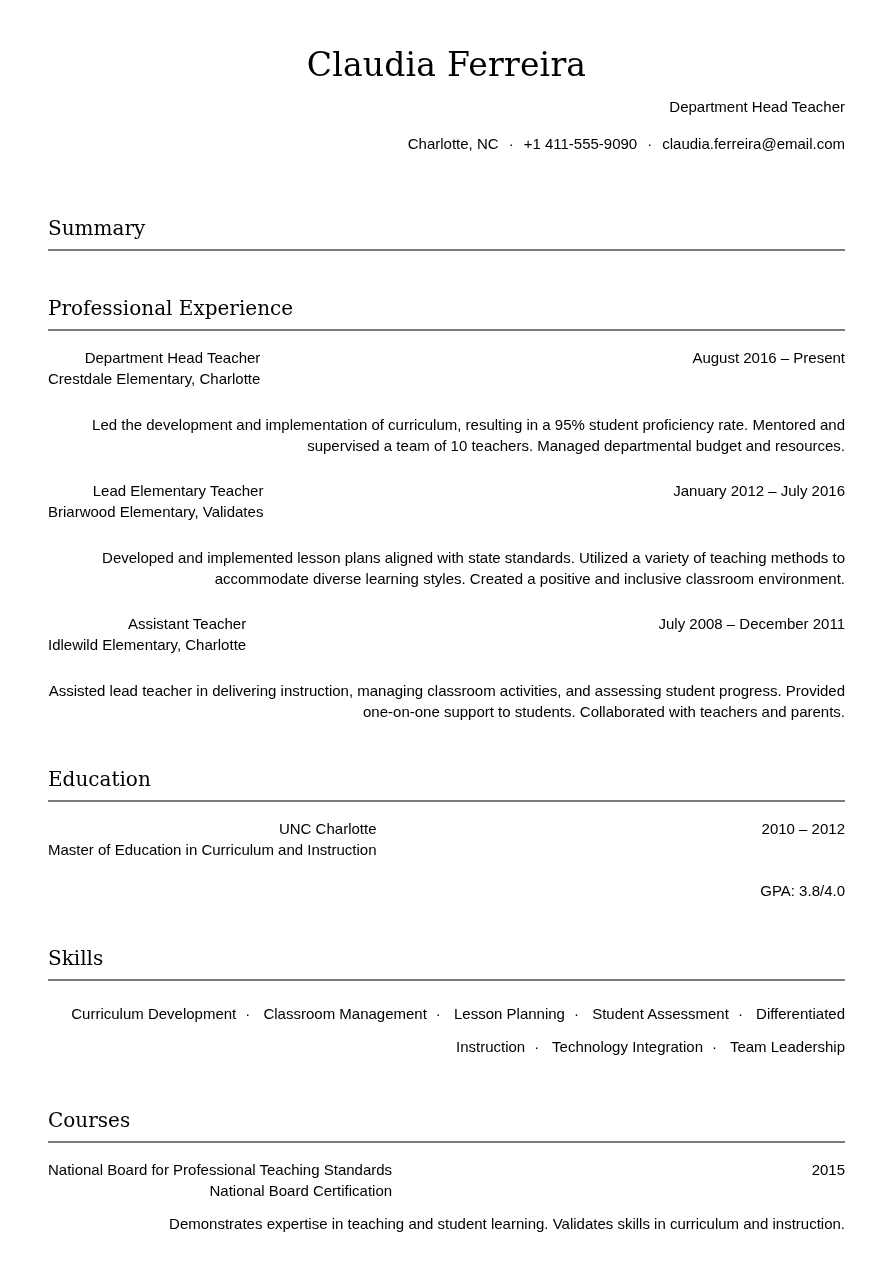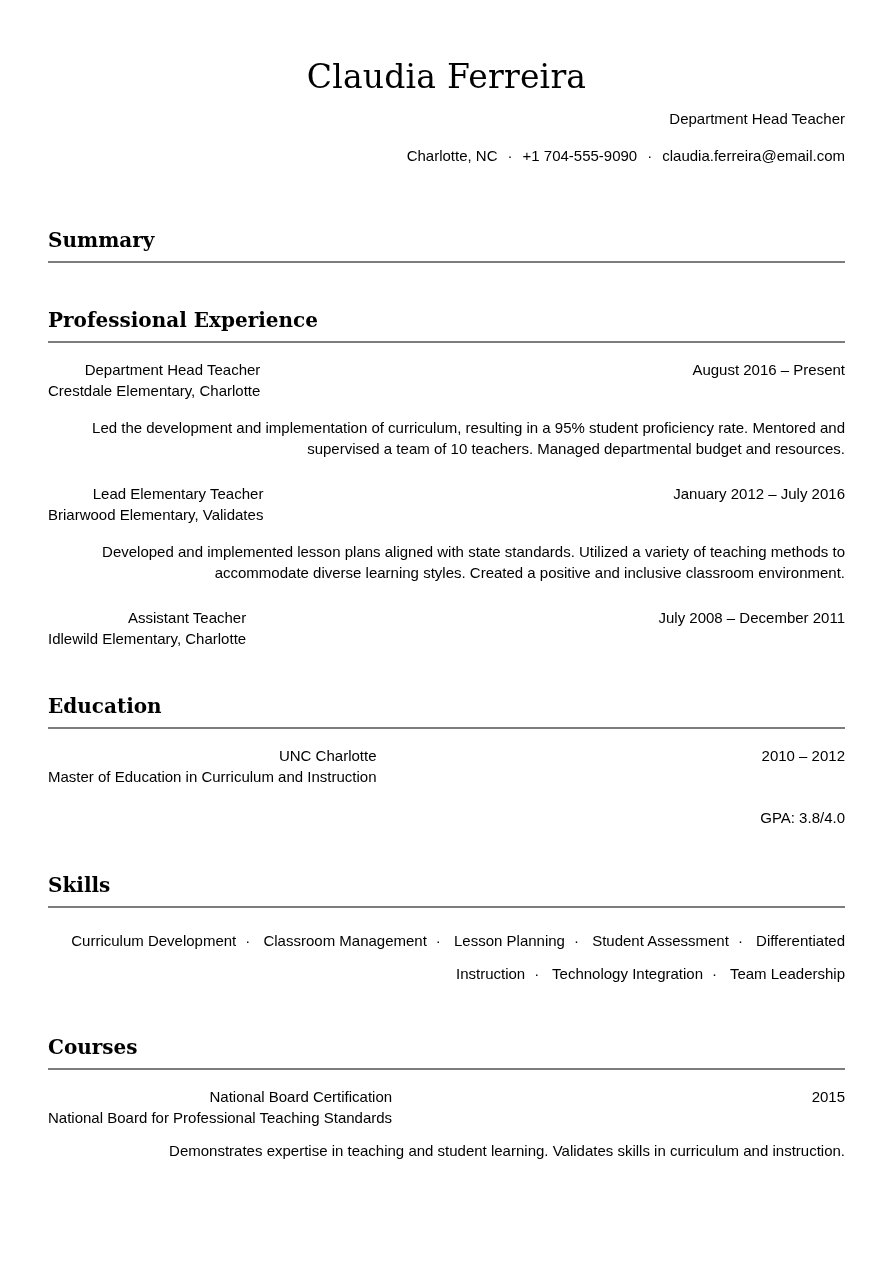--- a/index.html
+++ b/index.html
@@ -16,68 +16,68 @@
   }
   .page { padding: 0 48px; }
 
   
   .header { text-align: center; padding-top: 46px; }
   .name {
     font-family: "DejaVu Serif", "Liberation Serif", serif;
     font-weight: 400;
     font-size: 33px;
     line-height: 38px;
-    margin: 12px;
+    margin: 0;
     letter-spacing: 0.2px;
   }
   .subtitle { margin-top: 12px; }
   .contact { margin-top: 16px; }
   .sep { display: inline-block; margin: 0 10px; }
 
   
   .section { margin-top: 45px; }
   .section.first { margin-top: 62px; }
   .section h2 {
     font-family: "DejaVu Serif", "Liberation Serif", serif;
-    font-weight: 700;
+    font-weight: 400;
     font-size: 20px;
     line-height: 25px;
     margin: 0;
   }
   .rule {
     border: none;
     border-top: 2px solid #7d7d7d;
     margin: 8px 0 0 0;
   }
   .section-content { margin-top: 16px; }
   p { margin: 0; text-align: right; }
 
   
   .entry + .entry { margin-top: 24px; }
   .entry-header { display: flex; justify-content: space-between; align-items: flex-start; }
   .entry-left { text-align: left; }
   .entry-dates { white-space: nowrap; text-align: right; }
-  .entry-desc { margin-top: 16px; }
+  .entry-desc { margin-top: 25px; }
   .gpa-line { margin-top: 20px; }
   .course-desc { margin-top: 12px; }
 
   
   .skills-line { line-height: 33px; margin-top: 6px; }
   .skills-line .sep { margin: 0 9px; }
 </style>
 </head>
 <body>
 
 <div class="page">
 
   <div class="header">
     <h1 class="name">Claudia Ferreira</h1>
     <p class="subtitle">Department Head Teacher</p>
     <p class="contact">
-      <span>Charlotte, NC</span><span class="sep">·</span><span>+1 704-555-9090</span><span class="sep">·</span><span>claudia.ferreira@email.com</span>
+      <span>Charlotte, NC</span><span class="sep">·</span><span>+1 411-555-9090</span><span class="sep">·</span><span>claudia.ferreira@email.com</span>
     </p>
   </div>
 
   <div class="section first">
     <h2>Summary</h2>
     <hr class="rule">
   </div>
 
   <div class="section">
     <h2>Professional Experience</h2>
@@ -107,20 +107,21 @@
       </div>
 
       <div class="entry">
         <div class="entry-header">
           <div class="entry-left">
             <p>Assistant Teacher</p>
             <p>Idlewild Elementary, Charlotte</p>
           </div>
           <div class="entry-dates">July 2008 – December 2011</div>
         </div>
+        <p class="entry-desc">Assisted lead teacher in delivering instruction, managing classroom activities, and assessing student progress. Provided one-on-one support to students. Collaborated with teachers and parents.</p>
       </div>
 
     </div>
   </div>
 
   <div class="section">
     <h2>Education</h2>
     <hr class="rule">
     <div class="section-content">
       <div class="entry">
@@ -152,22 +153,22 @@
     </div>
   </div>
 
   <div class="section">
     <h2>Courses</h2>
     <hr class="rule">
     <div class="section-content">
       <div class="entry">
         <div class="entry-header">
           <div class="entry-left">
+            <p>National Board for Professional Teaching Standards</p>
             <p>National Board Certification</p>
-            <p>National Board for Professional Teaching Standards</p>
           </div>
           <div class="entry-dates">2015</div>
         </div>
         <p class="course-desc">Demonstrates expertise in teaching and student learning. Validates skills in curriculum and instruction.</p>
       </div>
     </div>
   </div>
 
 </div>
 

